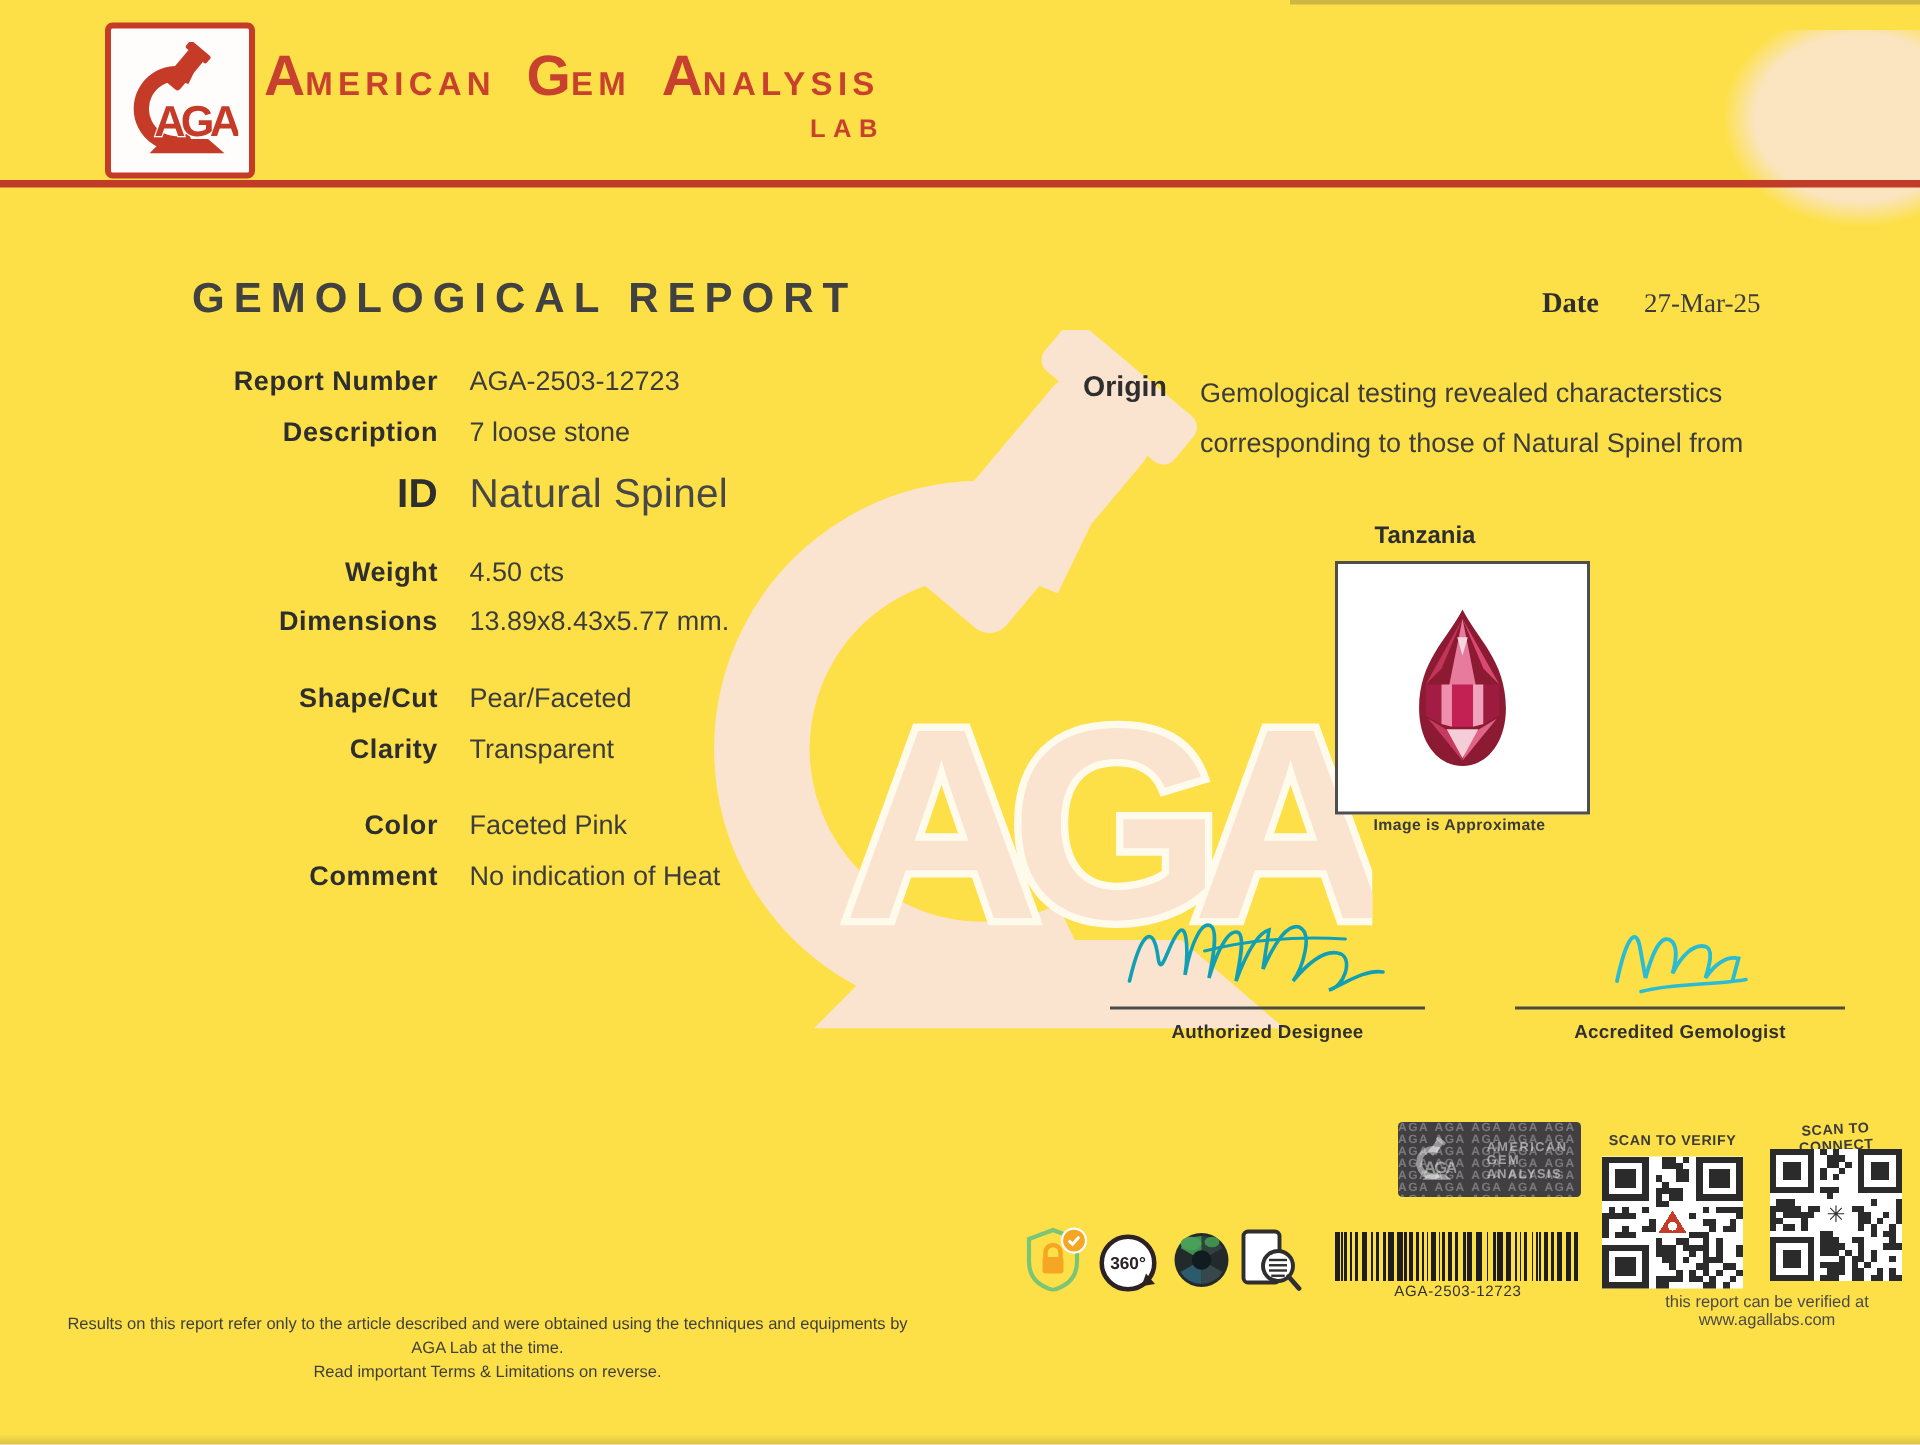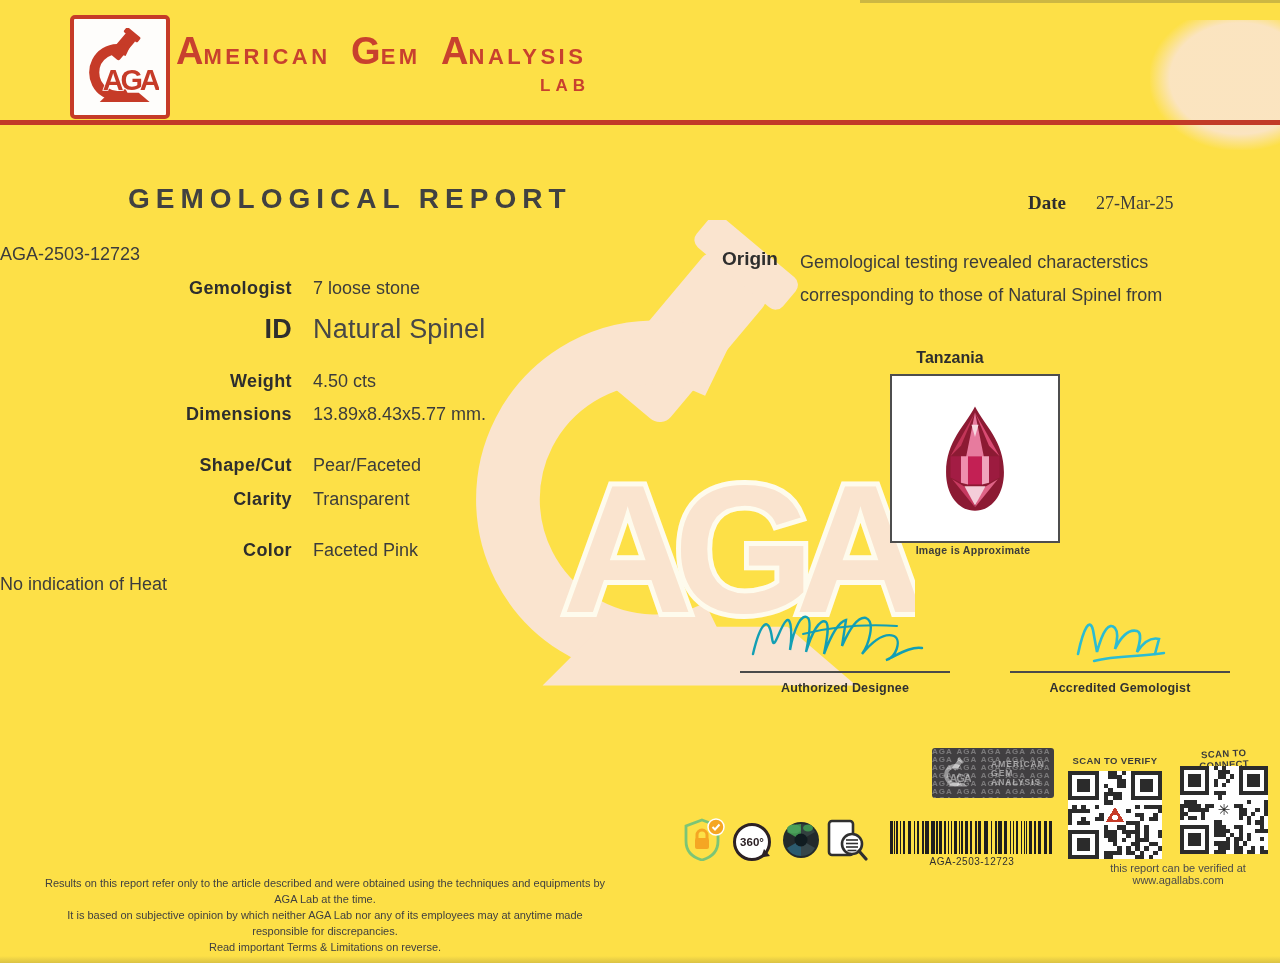--- a/index.html
+++ b/index.html
@@ -105,24 +105,25 @@
   <div class="red-rule"></div>
   <div class="scan-edge-top"></div>
 
   <div class="report-title">GEMOLOGICAL REPORT</div>
   <div class="date-row">
     <span class="lbl">Date</span>
     <span class="val">27-Mar-25</span>
   </div>
 
   <div class="frow" style="top:244px">
+    <span class="lbl">Report Number</span>
       <span class="val">AGA-2503-12723</span>
     </div>
   <div class="frow" style="top:278px">
-    <span class="lbl">Gemologist</span>
+    <span class="lbl">Description</span>
       <span class="val">7 loose stone</span>
     </div>
   <div class="frow big" style="top:314px">
     <span class="lbl">ID</span>
       <span class="val">Natural Spinel</span>
     </div>
   <div class="frow" style="top:371px">
     <span class="lbl">Weight</span>
       <span class="val">4.50 cts</span>
     </div>
@@ -136,20 +137,21 @@
     </div>
   <div class="frow" style="top:489px">
     <span class="lbl">Clarity</span>
       <span class="val">Transparent</span>
     </div>
   <div class="frow" style="top:540px">
     <span class="lbl">Color</span>
       <span class="val">Faceted Pink</span>
     </div>
   <div class="frow" style="top:574px">
+    <span class="lbl">Comment</span>
       <span class="val">No indication of Heat</span>
     </div>
 
   <div class="origin-label lbl">Origin</div>
   <div class="origin-text">Gemological testing revealed characterstics corresponding to those of Natural Spinel from</div>
   <div class="origin-country">Tanzania</div>
 
   <div class="gem-box">
     <svg viewBox="0 0 100 130">
       <path d="M50,5 C39,27 17,44 17,80 C17,108 33,124 50,124 C67,124 83,108 83,80 C83,44 61,27 50,5 Z" fill="#8c1a33"></path>
@@ -516,18 +518,17 @@
         <rect x="0" y="14" width="7" height="7" fill="#2b2b2b"></rect>
         <rect x="1" y="15" width="5" height="5" fill="#fff"></rect>
         <rect x="2" y="16" width="3" height="3" fill="#2b2b2b"></rect>
         <text x="10.5" y="11.6" font-size="3.6" text-anchor="middle" fill="#2b2b2b">✳</text>
       </svg></div>
 
   <div class="verify-note">this report can be verified at www.agallabs.com</div>
 
   <div class="disclaimer">
     <div>Results on this report refer only to the article described and were obtained using the techniques and equipments by AGA Lab at the time.</div>
-    <div>It is based on subjective opinion by which neither AGA Lab nor any of its employees may at anytime made responsible for discrepancies.</div>
     <div>Read important Terms &amp; Limitations on reverse.</div>
   </div>
 
   <div class="scan-edge"></div>
 </div>
 
 </body></html>

